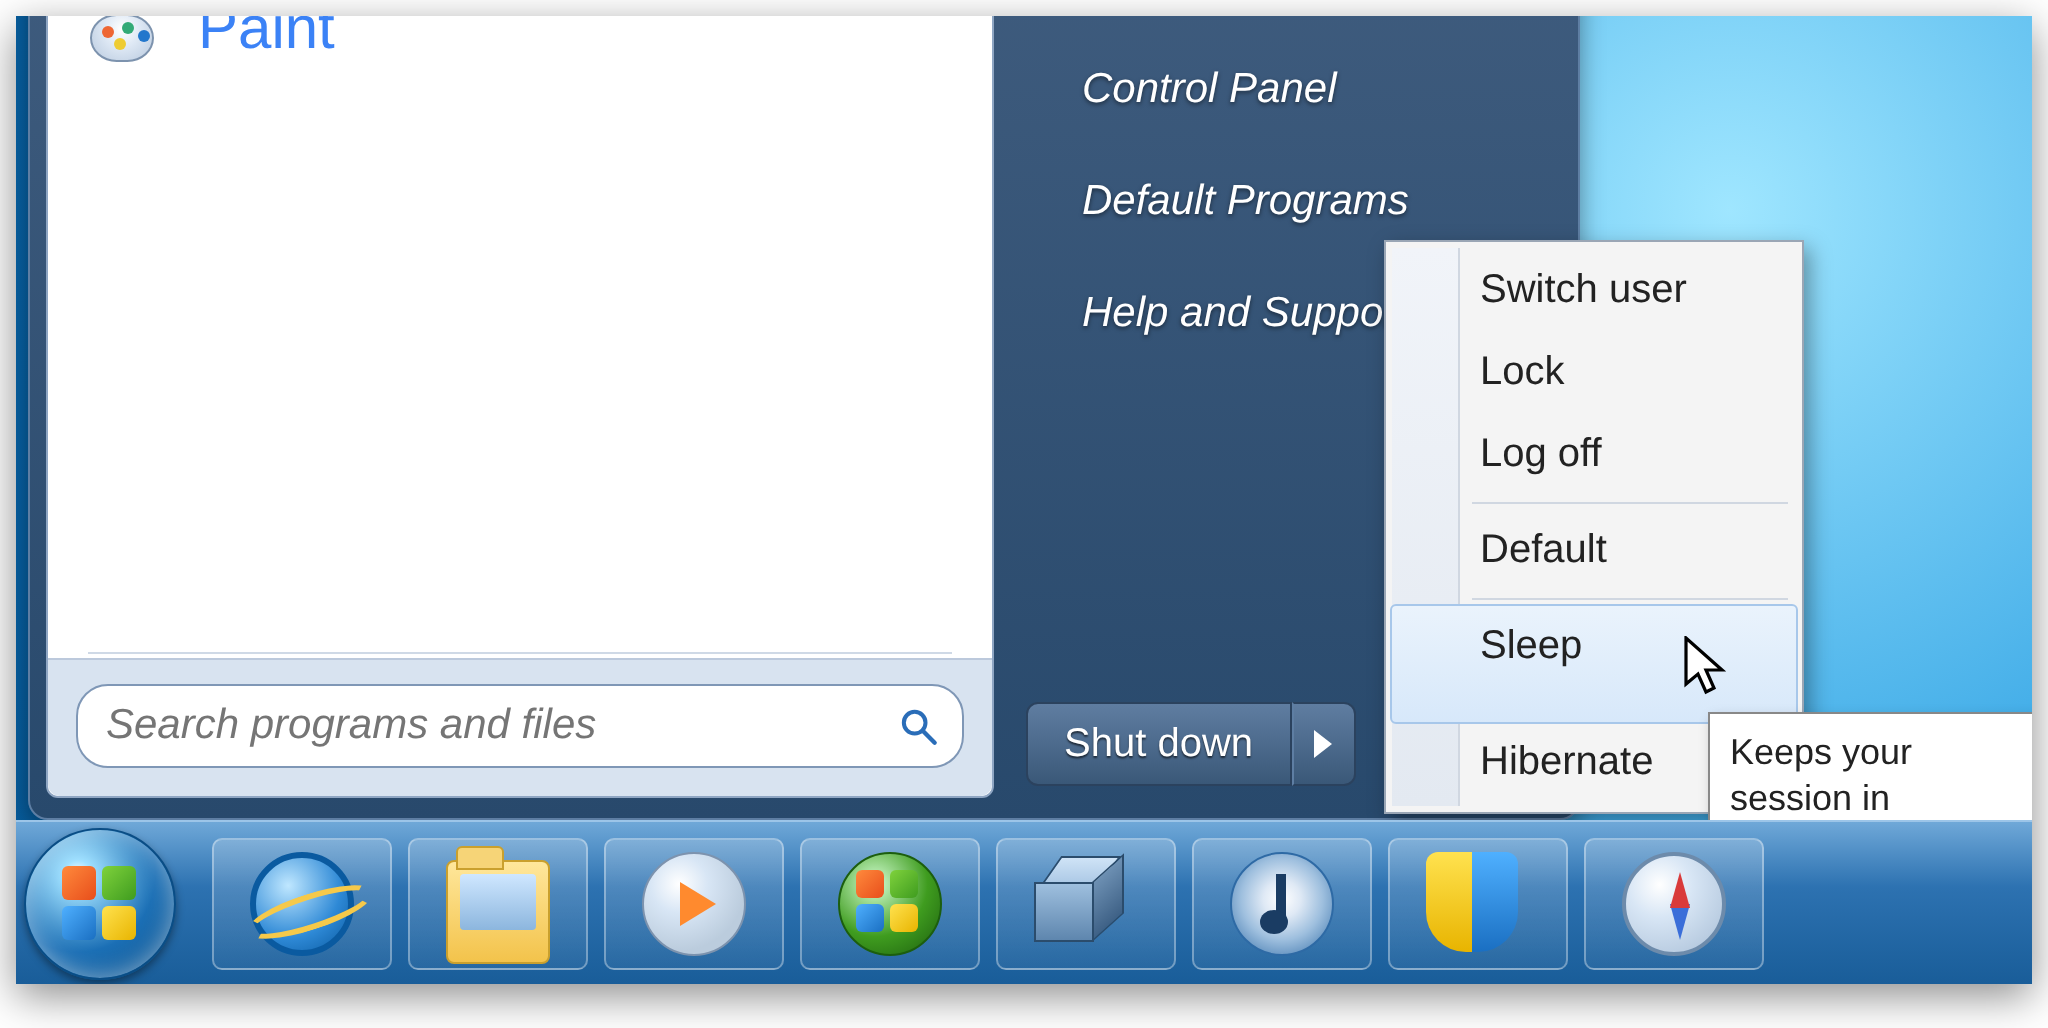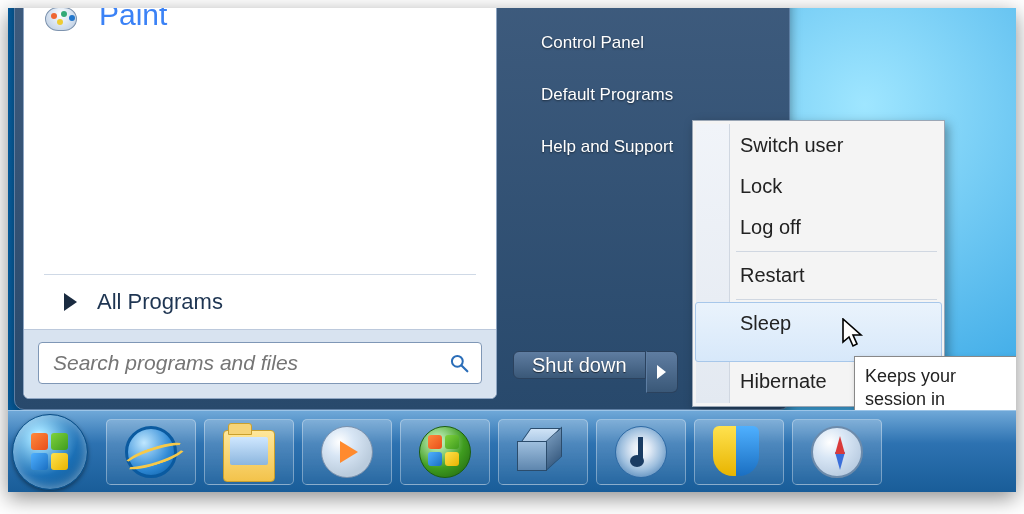--- a/index.html
+++ b/index.html
@@ -103,21 +103,21 @@
     background:#d8e3f0;
     padding:12px 14px 14px 14px;
     border-top:1px solid #bcc9dc;
     border-radius:0 0 6px 6px;
   }
   .search-box {
     position:relative;
     height:42px;
     background:#fff;
     border:1px solid #7f97b6;
-    border-radius:4px;
+    border-radius:16px;
     display:flex; align-items:center;
     padding:0 44px 0 14px;
   }
   .search-box input {
     width:100%; border:0; outline:0;
     font-size:21px; font-style:italic; color:#5c6c80;
     background:transparent;
   }
   .search-ico {
     position:absolute; right:12px; top:50%; transform:translateY(-50%);
@@ -128,33 +128,34 @@
   .right-pane {
     position:absolute;
     left:498px; top:8px;
     width:270px;
     padding:40px 18px 14px 22px;
     color:#fff;
     display:flex; flex-direction:column;
   }
   .rp-item {
     padding:16px 6px;
-    font-size:17px;
+    font-size:21px;
     text-shadow:0 1px 2px rgba(0,0,0,0.5);
     border-radius:4px;
     white-space:nowrap;
+    font-style:italic;
   }
   .shutdown-row {
     position:absolute;
     left:498px;
     top:382px;
     display:flex;
   }
   .shutdown-btn {
-    height:28px;
+    height:42px;
     background:linear-gradient(#5f7da1,#3a5878);
     border:1px solid #2b425e;
     color:#fff;
     font-size:20px;
     padding:0 18px;
     display:flex; align-items:center;
     border-radius:6px 0 0 6px;
     text-shadow:0 1px 1px rgba(0,0,0,0.6);
   }
   .shutdown-arrow {
@@ -169,21 +170,21 @@
     width:0;height:0;
     border-top:7px solid transparent;
     border-bottom:7px solid transparent;
     border-left:9px solid #fff;
   }
 
   
   .flyout {
     position:absolute;
     left:684px; top:112px;
-    width:253px;
+    width:210px;
     background:#f4f4f4;
     border:1px solid #9aa6b5;
     box-shadow:3px 4px 10px rgba(0,0,0,0.35);
     padding:4px 3px;
   }
   .flyout .gutter {
     position:absolute; left:3px; top:3px; bottom:3px; width:34px;
     background:linear-gradient(#f1f4f9,#e3e9f1);
     border-right:1px solid #d0d7e1;
   }
@@ -358,24 +359,20 @@
                 <div class="dot d2"></div>
                 <div class="dot d3"></div>
                 <div class="dot d4"></div>
             </div>
             <span class="label">Paint</span>
           </div>
         </div>
 
         <div class="all-programs-sep"></div>
 
-        <div class="all-programs">
-          <span class="tri-right"></span>
-          <span>All Programs</span>
-        </div>
 
         <div class="search-wrap">
           <div class="search-box">
             <input type="text" placeholder="Search programs and files" style="">
             <span class="search-ico">
               <svg viewBox="0 0 24 24">
                   <circle cx="10" cy="10" r="6.5" fill="none" stroke="#2a6db8" stroke-width="2.4"></circle>
                   <line x1="15" y1="15" x2="22" y2="22" stroke="#2a6db8" stroke-width="2.6" stroke-linecap="round"></line>
                 </svg>
             </span>
@@ -399,21 +396,21 @@
       </div>
 
     </div>
 
     <div class="flyout">
       <div class="gutter"></div>
       <div class="fly-item">Switch user</div>
       <div class="fly-item">Lock</div>
       <div class="fly-item">Log off</div>
       <div class="fly-sep"></div>
-      <div class="fly-item">Restart</div>
+      <div class="fly-item">Default</div>
       <div class="fly-sep"></div>
       <div class="fly-item hover">Sleep</div>
       <div class="fly-item">Hibernate</div>
     </div>
 
     <div class="tooltip">
       <span>Keeps your session in memory and puts the computer in a low-power state so that you can quickly resume working.</span>
     </div>
 
     <div class="cursor">

